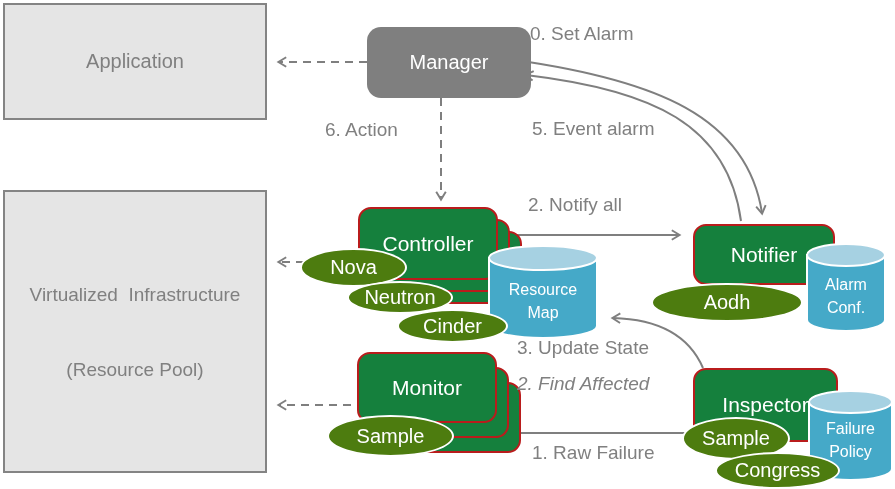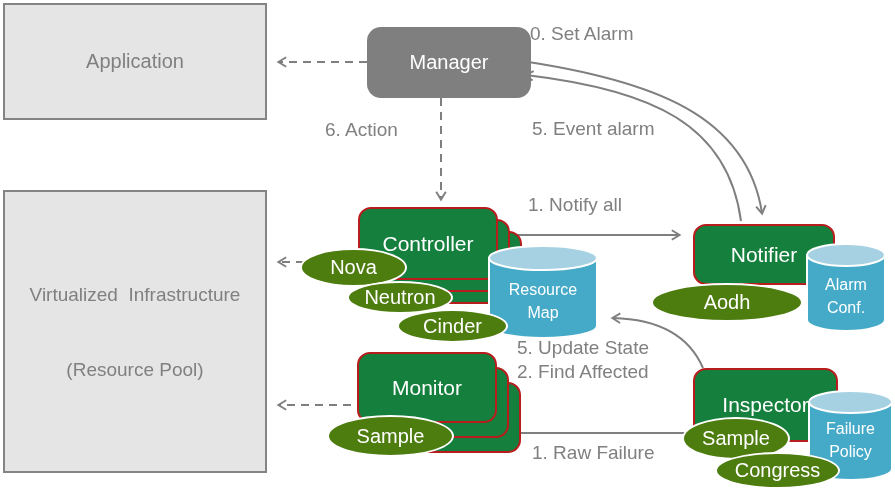--- a/index.html
+++ b/index.html
@@ -172,21 +172,21 @@
   <div class="gellipse z5" style="left:715px;top:452px;width:125px;height:37px;">
     <span>Congress</span>
   </div>
 
   <div class="flowlbl z5" style="left:530px;top:23px;">0. Set Alarm</div>
 
   <div class="flowlbl z5" style="left:532px;top:118px;">5. Event alarm</div>
 
   <div class="flowlbl z5" style="left:325px;top:119px;">6. Action</div>
 
-  <div class="flowlbl z5" style="left:528px;top:194px;">1. Notify all</div>
+  <div class="flowlbl z5" style="left:528px;top:194px;">2. Notify all</div>
 
-  <div class="flowlbl z5" style="left:517px;top:337px;">5. Update State</div>
+  <div class="flowlbl z5" style="left:517px;top:337px;">3. Update State</div>
 
-  <div class="flowlbl z5" style="left:517px;top:361px;">2. Find Affected</div>
+  <div class="flowlbl z5" style="left:517px;top:373px;font-style:italic;">2. Find Affected</div>
 
   <div class="flowlbl z5" style="left:532px;top:442px;">1. Raw Failure</div>
 
 </div>
 
 </body></html>

